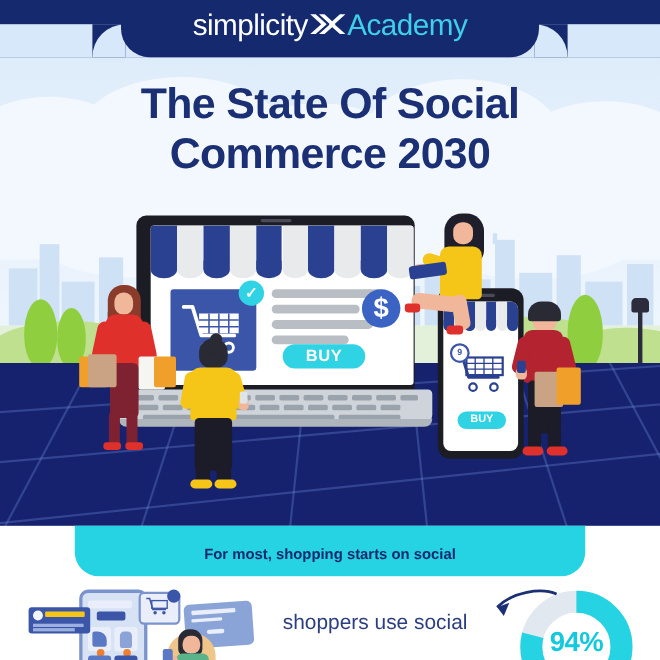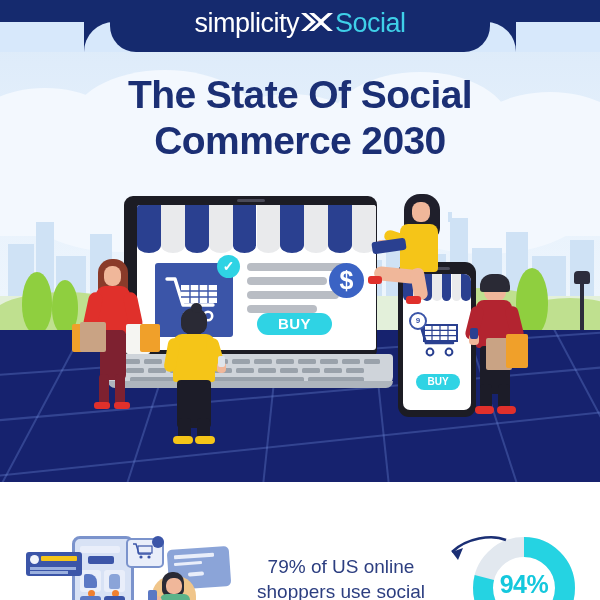--- a/index.html
+++ b/index.html
@@ -419,28 +419,33 @@
   <div class="header-notch"></div>
   <div class="notch-l"></div>
   <div class="notch-r"></div>
   <div class="header-pill"></div>
 
   <div class="logo">
     <span class="simp">simplicity</span><span class="mark"><svg width="34" height="22" viewBox="0 0 34 22">
           <path d="M1 2 L11 11 L1 20 L6 20 L16 11 L6 2 Z" fill="#ffffff"></path>
           <path d="M9 2 L19 11 L9 20 L14 20 L24 11 L14 2 Z" fill="#ffffff"></path>
           <path d="M33 2 L23 11 L33 20 L28 20 L18 11 L28 2 Z" fill="#ffffff"></path>
-        </svg></span><span class="acad">Social</span>
+        </svg></span><span class="acad">Academy</span>
   </div>
 
   <div class="title">
     <div>The State Of Social</div>
     <div>Commerce 2030</div>
   </div>
 
+  <div class="tealwrap">
+    <div class="teal">
+      <div class="teal-label">For most, shopping starts on social</div>
+    </div>
+  </div>
 
   <div class="bottom">
 
     <div class="bi" style="left:72px;top:12px;width:56px;height:80px;background:#d8e2f5;border-radius:8px;border:3px solid #7b93cc;"></div>
     <div class="bi" style="left:80px;top:22px;width:40px;height:7px;background:#e9eefa;border-radius:2px;"></div>
     <div class="bi" style="left:88px;top:32px;width:26px;height:8px;background:#3b55a8;border-radius:2px;"></div>
     <div class="bi" style="left:80px;top:46px;width:21px;height:22px;background:#e9eefa;border-radius:3px;"></div>
     <div class="bi" style="left:104px;top:46px;width:21px;height:22px;background:#e9eefa;border-radius:3px;"></div>
     <div class="bi" style="left:84px;top:50px;width:13px;height:14px;background:#5b78c4;border-radius:2px 8px 2px 2px;"></div>
     <div class="bi" style="left:109px;top:50px;width:11px;height:15px;background:#8ba4d8;border-radius:4px 4px 2px 2px;"></div>
@@ -470,21 +475,20 @@
     <div class="bi" style="left:188px;top:48px;width:16px;height:4px;background:#e9eefa;border-radius:2px;transform:rotate(-4deg);"></div>
 
     <div class="bi" style="left:152px;top:52px;width:44px;height:30px;background:#f0c58a;border-radius:20px 20px 0 0;"></div>
     <div class="bi" style="left:162px;top:48px;width:22px;height:24px;background:#2a2a35;border-radius:10px 10px 6px 6px;"></div>
     <div class="bi" style="left:166px;top:54px;width:16px;height:16px;background:#f0b79a;border-radius:7px;"></div>
     <div class="bi" style="left:160px;top:70px;width:30px;height:20px;background:#5ab38a;border-radius:6px 6px 0 0;"></div>
     <div class="bi" style="left:150px;top:72px;width:12px;height:16px;background:#f0b79a;border-radius:5px;"></div>
     <div class="bi" style="left:148px;top:66px;width:9px;height:12px;background:#5b78c4;border-radius:2px;"></div>
 
     <div class="stat-text">
-      <div>79% of US online</div>
       <div>shoppers use social</div>
     </div>
   </div>
 
   <svg class="arrow" viewBox="0 0 74 36">
     <path d="M70 6 C56 0, 30 4, 16 18" stroke="#1b2f74" stroke-width="2.6" fill="none"></path>
     <path d="M16 18 L27 14 L22 26 Z" fill="#1b2f74"></path>
   </svg>
 
   <svg class="donut" viewBox="0 0 108 108">

